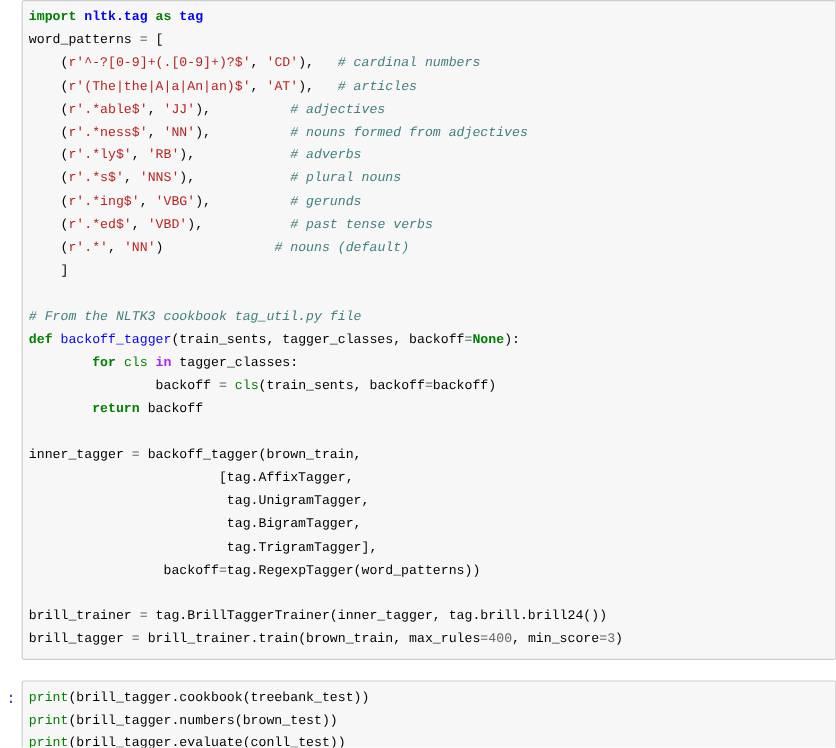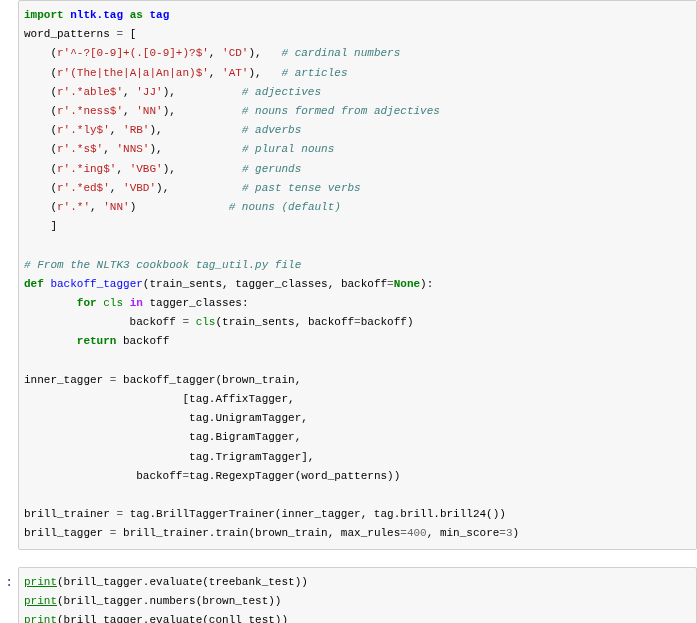--- a/index.html
+++ b/index.html
@@ -66,21 +66,21 @@
     white-space: pre;
     background: transparent;
   }
 
   
   .k  { color: #008000; font-weight: bold; }   
   .ow { color: #AA22FF; font-weight: bold; }   
   .kc { color: #008000; font-weight: bold; }   
   .nn { color: #0000FF; font-weight: bold; }   
   .nf { color: #0000FF; }                      
-  .nb { color: #008000; text-decoration: underline; }   
+  .nb { color: #008000; }   
   .s  { color: #BA2121; }                      
   .c  { color: #408080; font-style: italic; }  
   .mi { color: #666666; }                      
   .o  { color: #666666; }                      
   .p  { color: #000000; }                      
   .n  { color: #000000; }                      
   .nd { color: #008000; }                      
 </style>
 </head>
 <body>
@@ -117,19 +117,19 @@
 <span class="p">                 backoff</span><span class="o">=</span><span class="p">tag.RegexpTagger(word_patterns))</span>
 
 <span class="p">brill_trainer </span><span class="o">=</span><span class="p"> tag.BrillTaggerTrainer(inner_tagger, tag.brill.brill24())</span>
 <span class="p">brill_tagger </span><span class="o">=</span><span class="p"> brill_trainer.train(brown_train, max_rules</span><span class="o">=</span><span class="mi">400</span><span class="p">, min_score</span><span class="o">=</span><span class="mi">3</span><span class="p">)</span></pre>
     </div>
   </div>
 
   <div class="cell cell-2">
     <div class="prompt">:</div>
     <div class="input-area">
-      <pre class="code"><span class="nb">print</span><span class="p">(brill_tagger.evaluate(treebank_test))</span>
+      <pre class="code"><span class="nb">print</span><span class="p">(brill_tagger.cookbook(treebank_test))</span>
 <span class="nb">print</span><span class="p">(brill_tagger.numbers(brown_test))</span>
 <span class="nb">print</span><span class="p">(brill_tagger.evaluate(conll_test))</span></pre>
     </div>
   </div>
 
 </div>
 
 </body></html>

